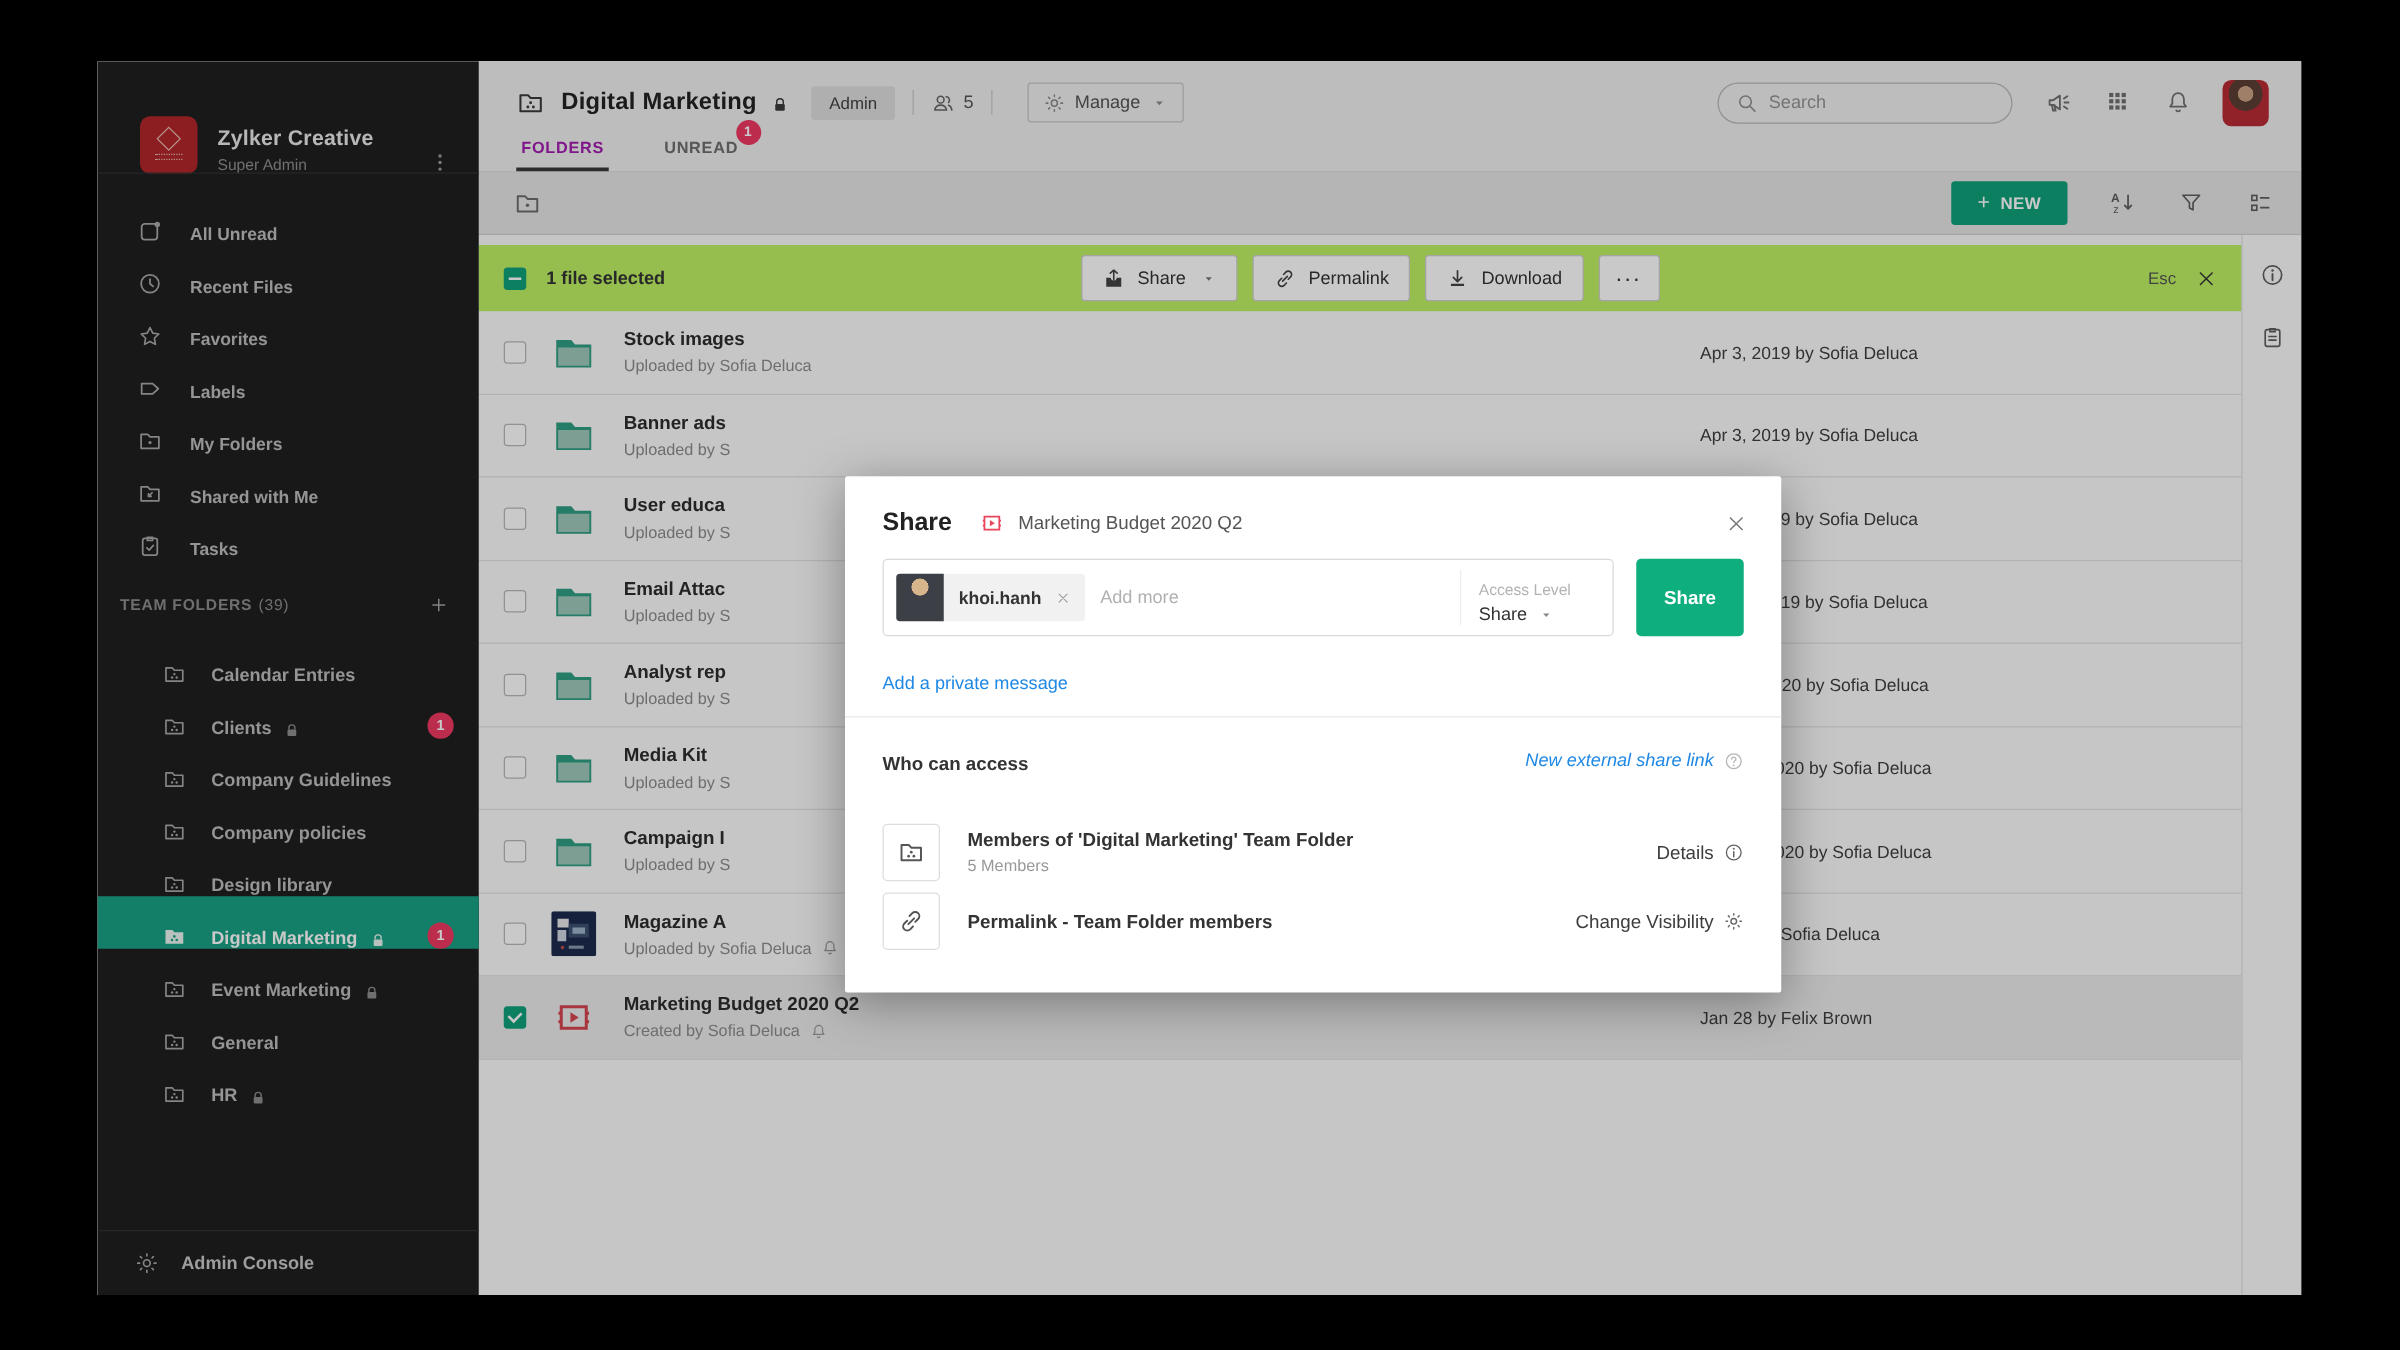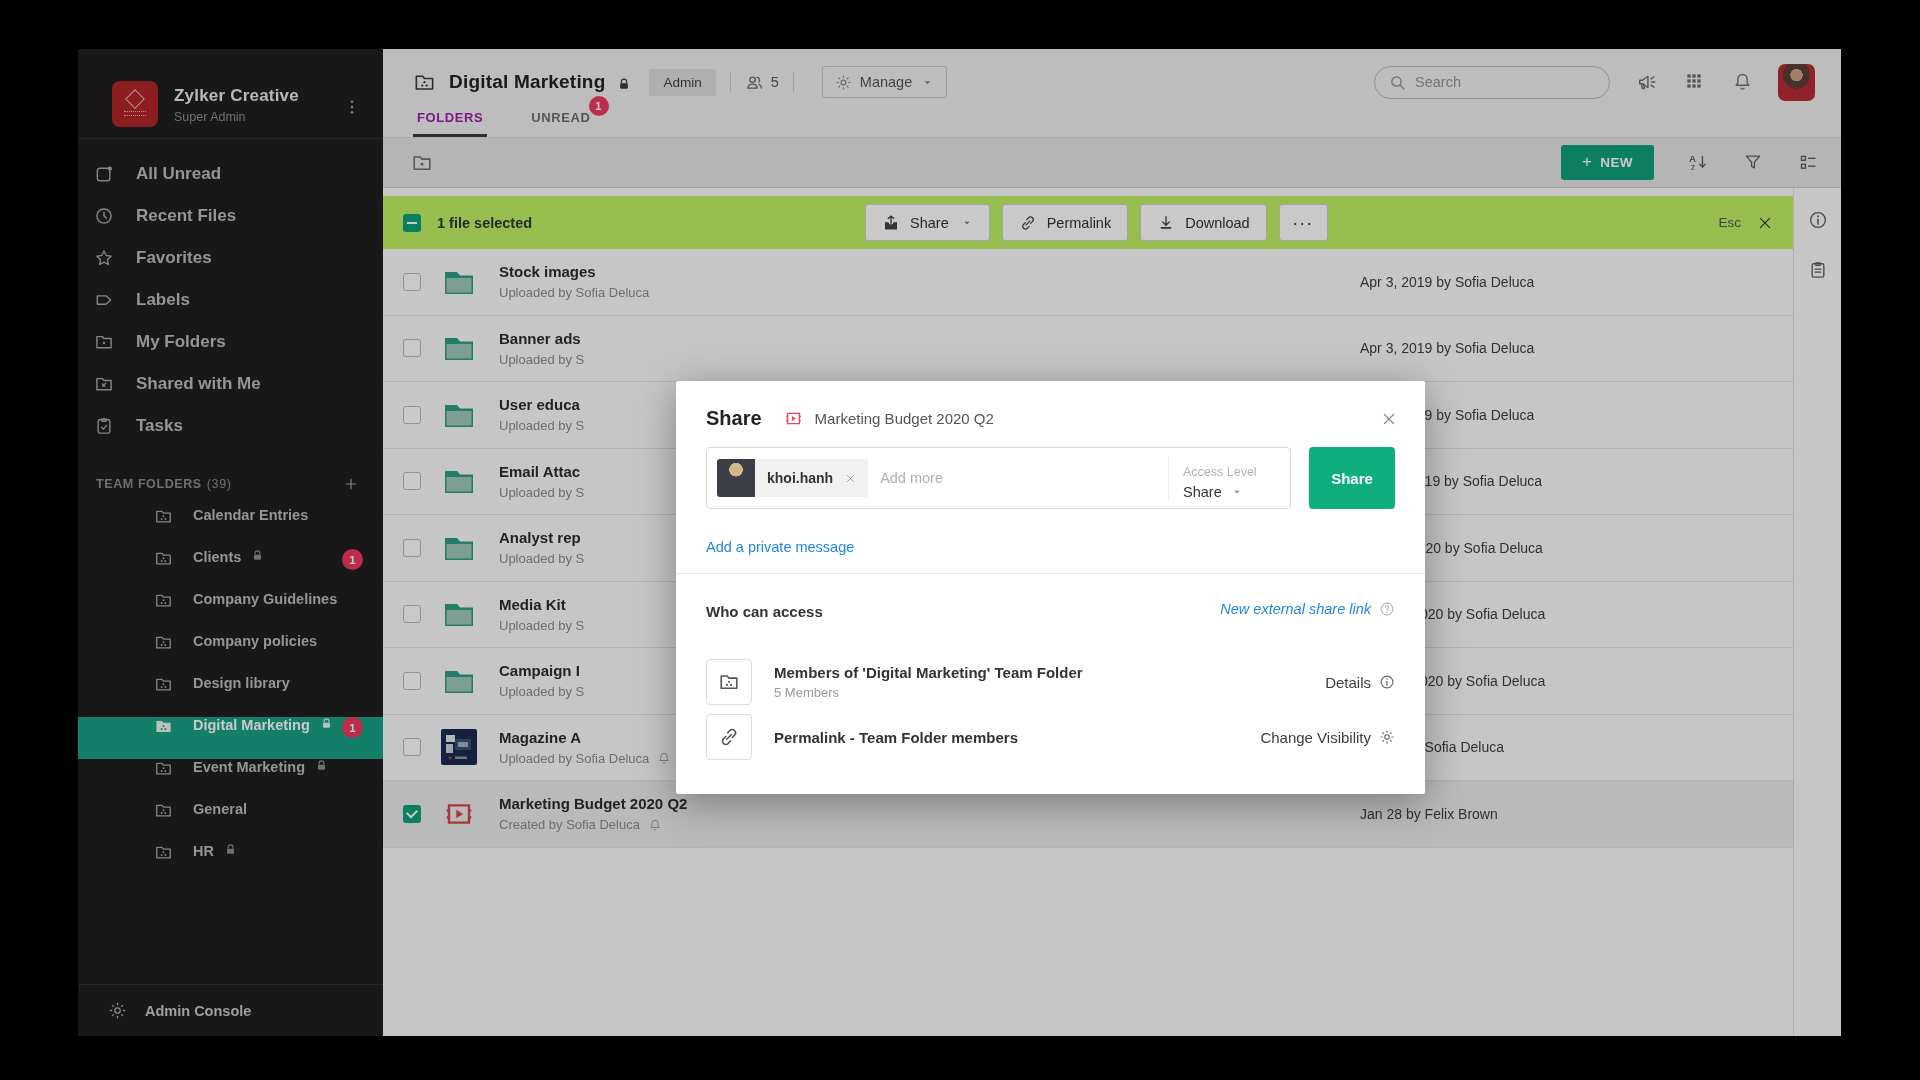--- a/index.html
+++ b/index.html
@@ -2,37 +2,37 @@
 <html style="--accent: #11a17c; --accent-bright: #0fae7e; --badge: #ef3862; --link: #1e88e5; --sidebar-sel: #1aa184;"><head>
 <meta charset="utf-8">
 <style>
   * { margin:0; padding:0; box-sizing:border-box; }
   html,body { width:1920px; height:1080px; background:#000; font-family:"Liberation Sans", sans-serif; overflow:hidden; }
   svg { display:block; }
   .app { position:absolute; left:78px; top:49px; width:1763px; height:987px; background:#fbfbfb; overflow:hidden; }
 
   
   .sidebar { position:absolute; left:0; top:0; bottom:0; width:305px; background:#1f1f1f; color:#c3c3c3; z-index:2; }
-  .brand { height:90px; padding:20px 22px 0 34px; display:flex; align-items:center; position:relative; }
+  .brand { height:90px; padding:20px 22px 0 34px; display:flex; align-items:flex-end; position:relative; }
   .brand::after { content:""; position:absolute; left:0; right:0; bottom:0; height:1px; background:#323232; }
   .logo { width:46px; height:46px; border-radius:8px; background:#b2262b; display:flex; align-items:center; justify-content:center; flex-direction:column; }
   .logo .diamond { width:14px; height:14px; border:1.5px solid #e9b9b0; transform:rotate(45deg); margin-bottom:5px; }
   .logo .mark { width:22px; height:5px; border-top:1px dotted #e9b9b0; border-bottom:1px dotted #e9b9b0; }
   .brand-text { margin-left:16px; padding-top:2px; }
   .brand-name { color:#e8e8e8; font-size:17px; font-weight:bold; letter-spacing:.2px; }
   .brand-role { color:#8f8f8f; font-size:12.5px; margin-top:4px; }
   .brand-kebab { margin-left:auto; color:#9a9a9a; padding-top:6px; cursor:pointer; }
 
   .nav { margin-top:14px; }
-  .nav-item { height:42px; display:flex; align-items:center; padding-left:16px; font-size:17px; font-weight:bold; color:#bdbdbd; cursor:pointer; }
+  .nav-item { height:42px; display:flex; align-items:flex-end; padding-left:32px; font-size:14px; font-weight:bold; color:#bdbdbd; cursor:pointer; }
   .nav-item .ic { width:20px; height:20px; margin-right:22px; color:#a9a9a9; flex:none; }
   .team-head { height:46px; margin-top:14px; display:flex; align-items:center; padding:0 24px 0 18px; font-size:12.5px; letter-spacing:.6px; color:#8d8d8d; font-weight:bold; }
   .team-head .cnt { font-weight:normal; margin-left:5px; }
   .team-head .plus { margin-left:auto; color:#a5a5a5; cursor:pointer; }
-  .team-item { height:42px; display:flex; align-items:flex-start; padding:0 20px 0 76px; font-size:14.5px; font-weight:bold; color:#bdbdbd; cursor:pointer; position:relative; }
+  .team-item { height:42px; display:flex; align-items:flex-end; padding:0 20px 0 52px; font-size:14.5px; font-weight:bold; color:#bdbdbd; cursor:pointer; position:relative; }
   .team-item .ic { width:19px; height:19px; margin-right:20px; color:#a9a9a9; flex:none; }
   .team-item .lock { width:13px; height:13px; margin-left:10px; color:#8f8f8f; flex:none; }
   .team-item .badge { margin-left:auto; background:var(--badge); color:#fff; min-width:21px; height:21px; border-radius:50%; font-size:11.5px; display:flex; align-items:center; justify-content:center; font-weight:bold; }
   .team-item.selected { background:var(--sidebar-sel); color:#fff; }
   .team-item.selected .ic, .team-item.selected .lock { color:#eaf5f1; }
   .side-footer { position:absolute; left:0; right:0; bottom:0; height:52px; border-top:1px solid #323232; display:flex; align-items:center; padding-left:30px; color:#c9c9c9; font-size:14.5px; font-weight:bold; cursor:pointer; }
   .side-footer .ic { width:19px; height:19px; margin-right:18px; color:#a9a9a9; }
 
   
   .main-header { position:absolute; left:305px; right:0; top:0; height:89px; background:#f0f0f0; border-bottom:1px solid #d7d7d7; z-index:1; }

